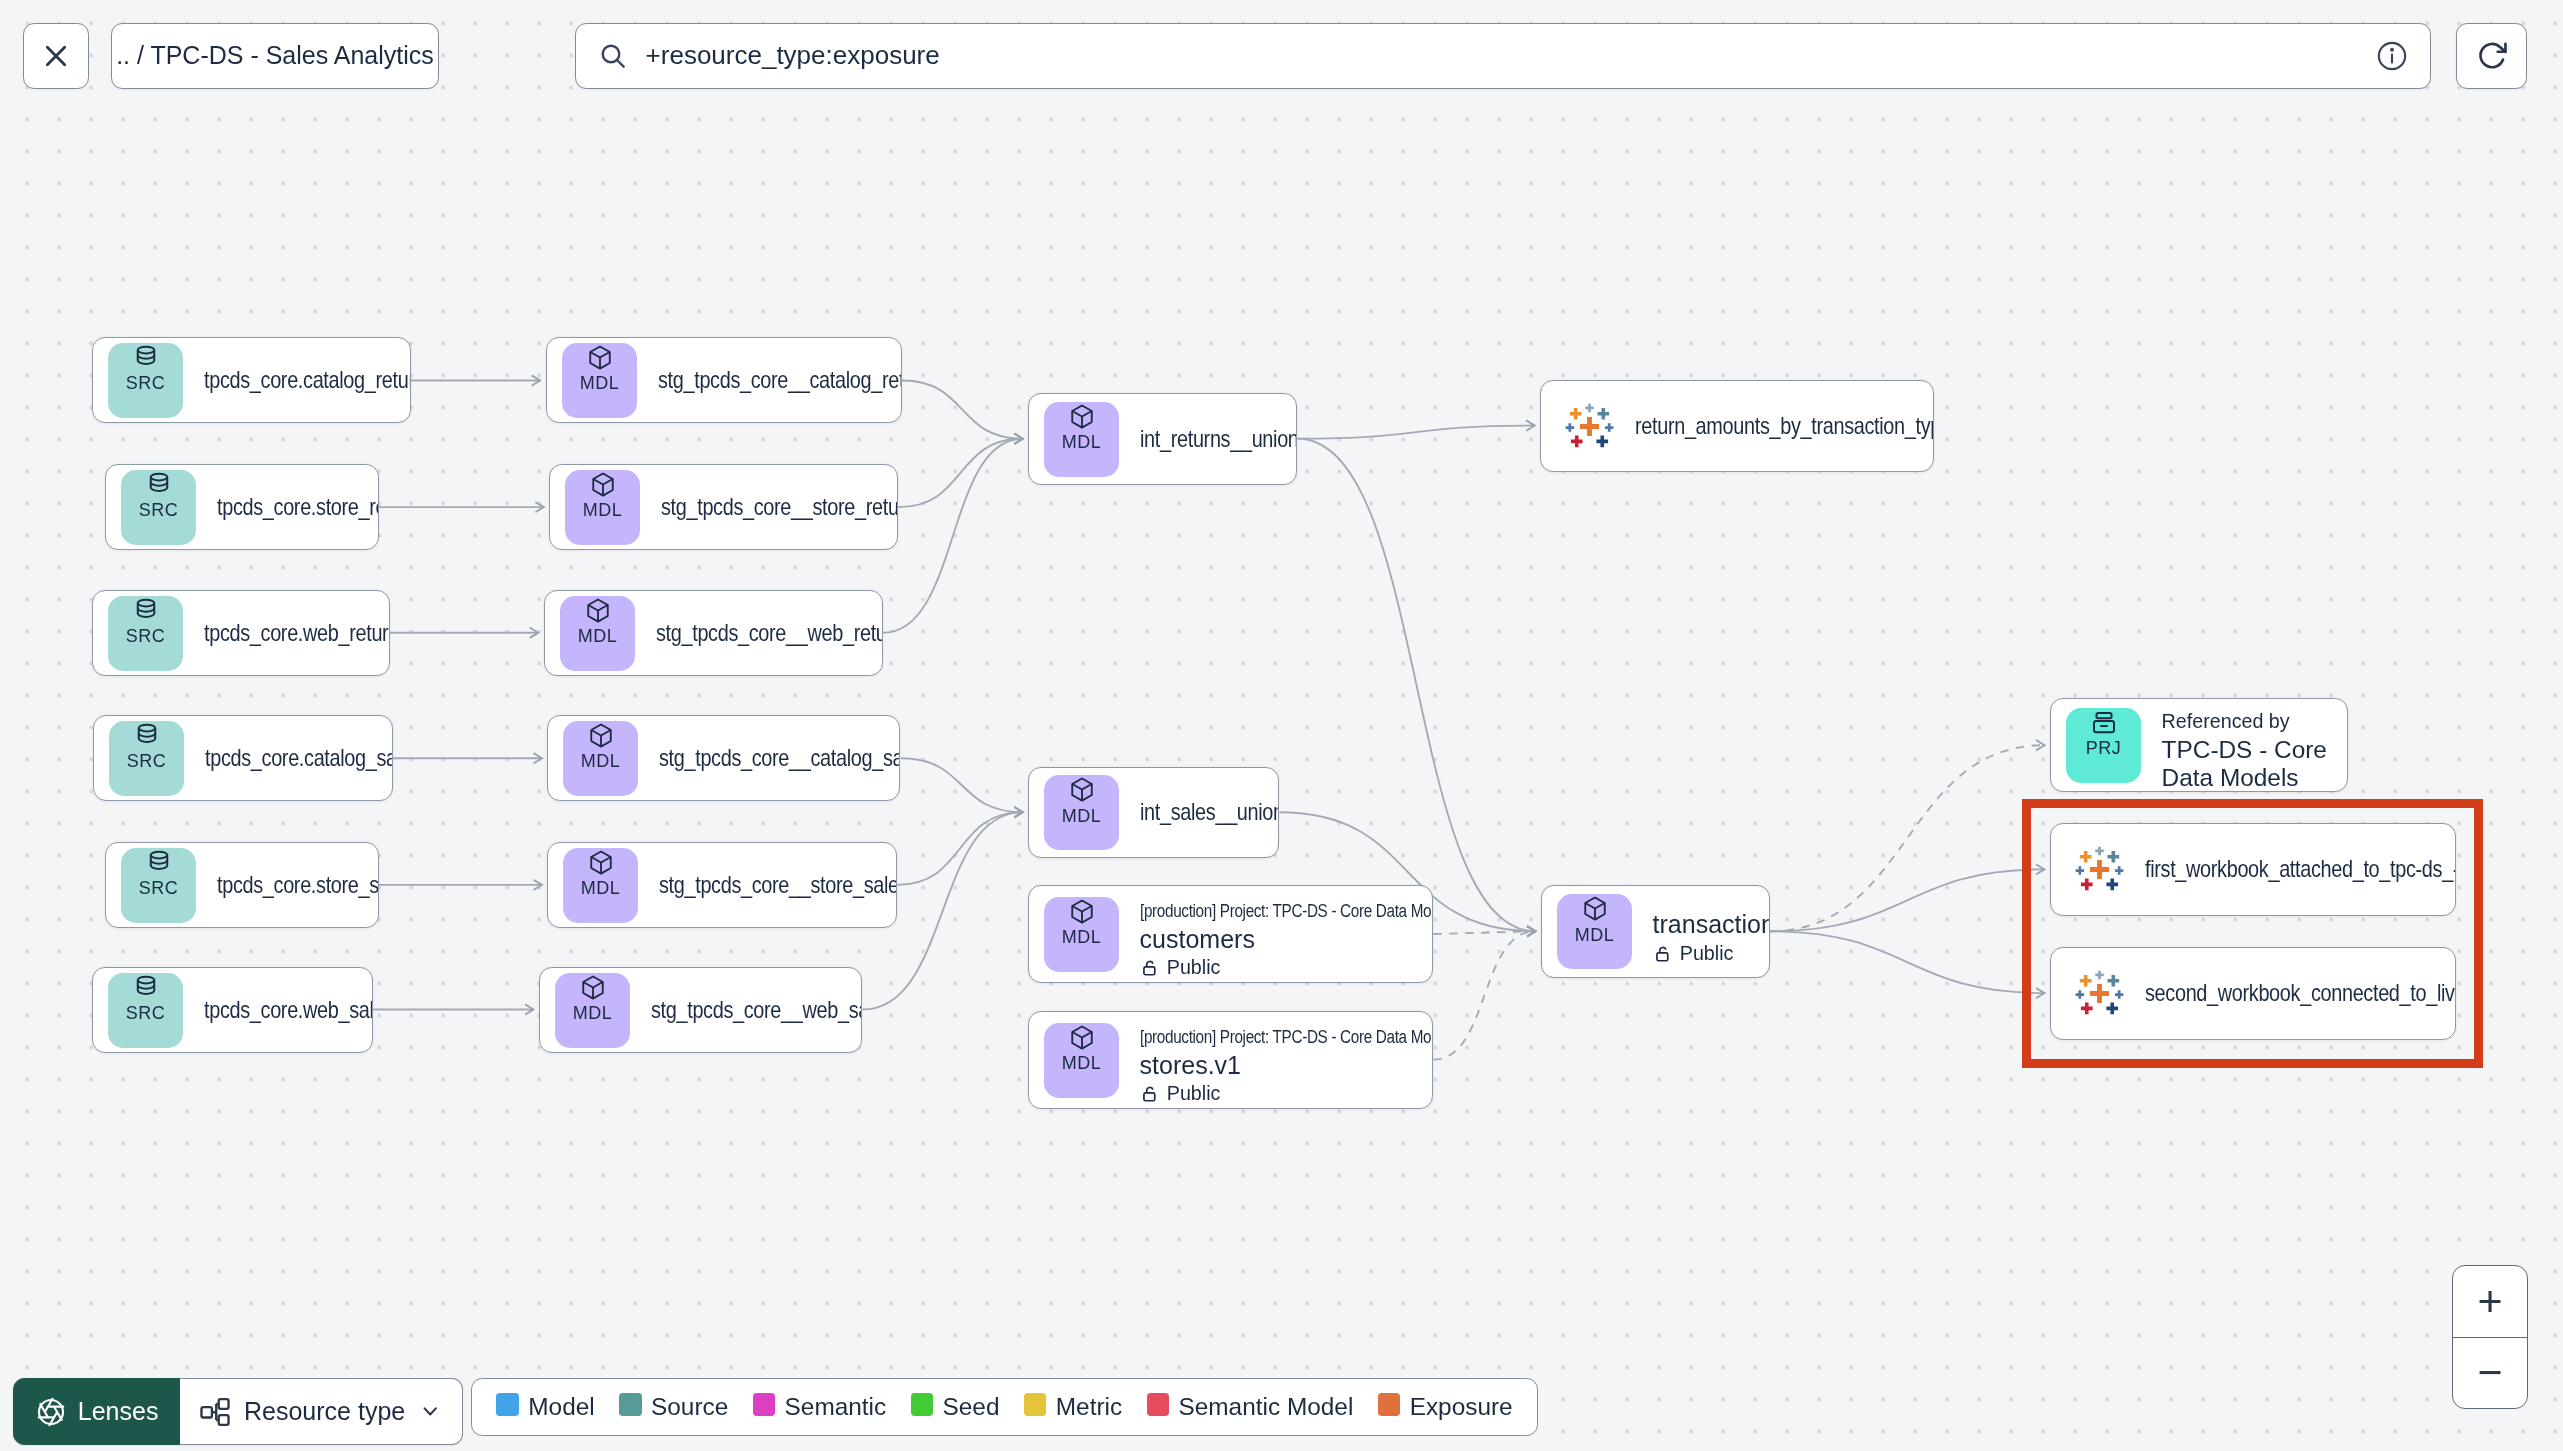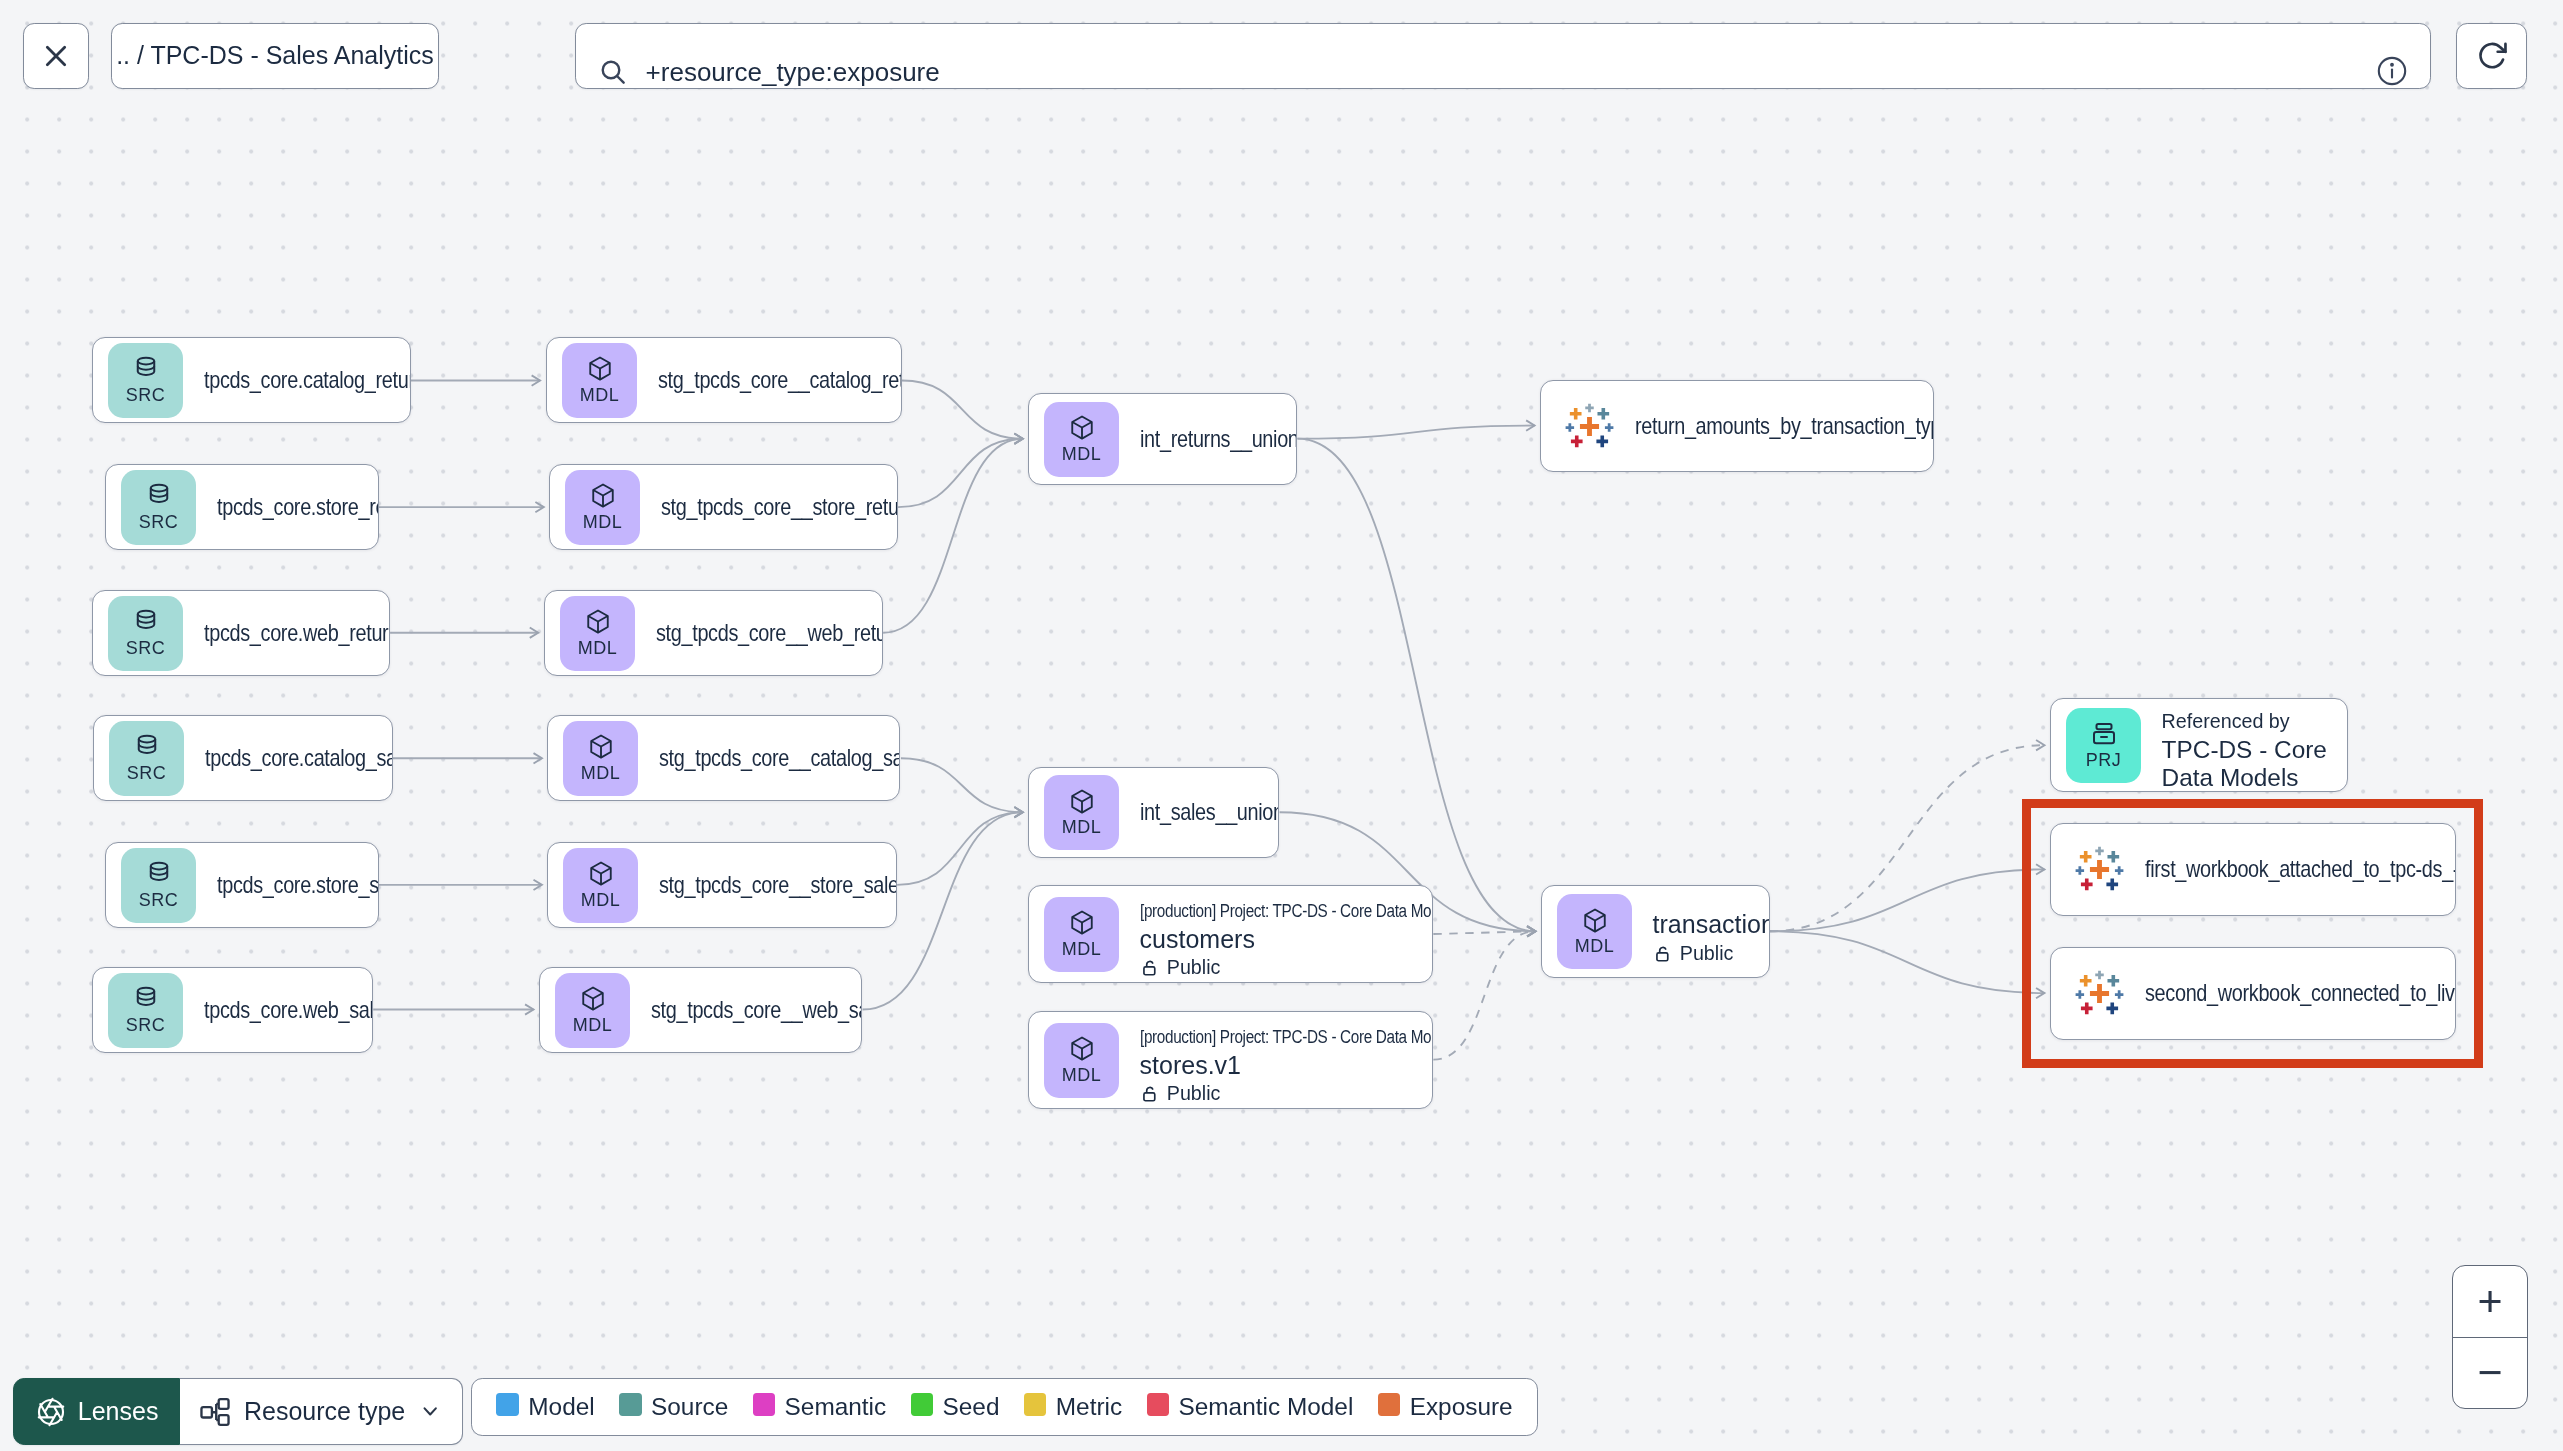--- a/index.html
+++ b/index.html
@@ -5,31 +5,31 @@
   html,body{margin:0;padding:0;}
   body{width:2563px;height:1451px;overflow:hidden;font-family:"Liberation Sans","DejaVu Sans",sans-serif;color:#1c2b41;}
   #app{position:relative;width:2563px;height:1451px;background-color:#f4f5f7;
        background-image:radial-gradient(circle,#d6d9df 1.9px,transparent 2.2px);
        background-size:32px 32px;background-position:11.2px 7.5px;}
   
   .bar-box{position:absolute;top:22.5px;height:66px;background:#fff;border:1.9px solid #828b9b;border-radius:11.2px;
            box-sizing:border-box;display:flex;align-items:center;box-shadow:0 0.9px 1.9px rgba(25,35,55,.05);}
   #close-btn{left:22.5px;width:66px;justify-content:center;cursor:pointer;}
   #breadcrumb-btn{left:111px;width:328px;justify-content:center;font-size:25px;cursor:pointer;}
-  #search-bar{left:575px;width:1856px;padding:0 20.6px;gap:17px;align-items:flex-end;}
+  #search-bar{left:575px;width:1856px;padding:0 20.6px;gap:17px;}
   #search-text{font-size:26px;flex:1;white-space:nowrap;}
   #refresh-btn{left:2456px;width:71px;justify-content:center;cursor:pointer;}
   .ticon{flex:0 0 auto;display:block;}
   
   #edges{position:absolute;left:0;top:0;width:2563px;height:1451px;pointer-events:none;}
   .node{position:absolute;background:#fff;border:1.9px solid #8f98a8;border-radius:13px;box-sizing:border-box;
         display:flex;align-items:center;padding:0 15px;gap:20.6px;box-shadow:0 0.9px 2.8px rgba(25,35,55,.07);
         overflow:hidden;cursor:pointer;}
   .tile{width:75px;height:75px;border-radius:15px;flex:0 0 auto;display:flex;flex-direction:column;
-        align-items:center;justify-content:center;gap:0.9px;}
+        align-items:center;justify-content:flex-start;gap:0.9px;}
   .tile-src{background:#a5dbd7;}
   .tile-mdl{background:#c4b5fd;}
   .tile-prj{background:#5eead4;}
   .tile-badge{font-size:18px;letter-spacing:0.5px;color:#1c2b41;}
   .lbl{display:inline-block;transform:scaleX(.85);transform-origin:0 50%;white-space:nowrap;
        letter-spacing:-0.4px;font-size:23.4px;}
   .node-col{display:flex;flex-direction:column;justify-content:center;gap:2.8px;min-width:0;margin-top:12px;}
   .prefix-line{font-size:18px;}
   .title-line{font-size:25px;}
   .pub-row{display:flex;align-items:center;gap:7.5px;}

